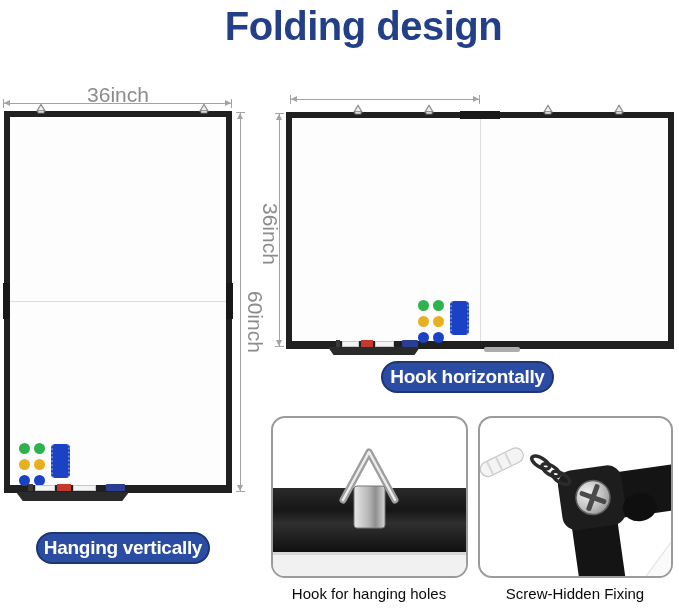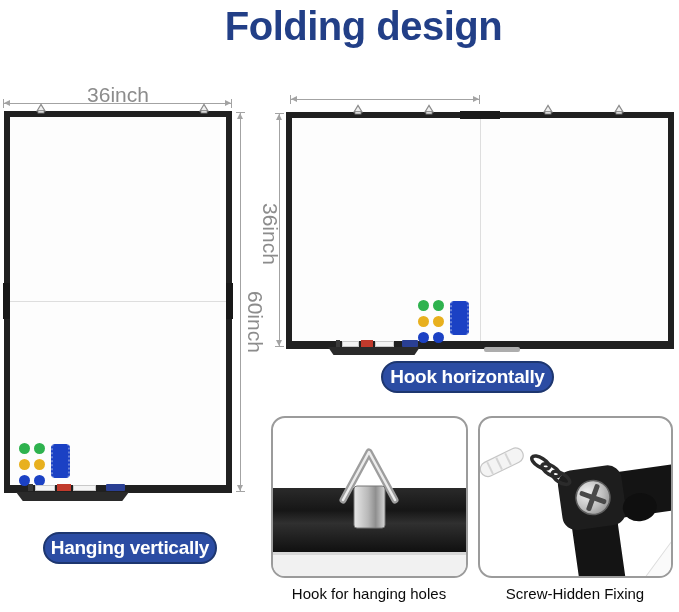--- a/index.html
+++ b/index.html
@@ -113,21 +113,21 @@
 
   <div class="dim-v-line" style="left:236px;top:112px;height:380px;">
     <span class="ln"></span>
     <span class="tick t"></span>
     <span class="tick b"></span>
     <span class="arr t"></span>
     <span class="arr b"></span>
   </div>
   <div class="dim-label dim-label-v" style="left: 243px; top: 291px; height: 56px; color: rgb(140, 140, 140);">60inch</div>
 
-  <div class="pill" style="left: 43px; top: 532px; width: 174px; background-color: rgb(43, 76, 163);">Hanging vertically</div>
+  <div class="pill" style="left: 36px; top: 532px; width: 174px; background-color: rgb(43, 76, 163);">Hanging vertically</div>
 
 
   <div class="dim-h-line" style="left:290px;top:95px;width:190px;">
     <span class="ln"></span>
     <span class="tick l"></span>
     <span class="tick r"></span>
     <span class="arr l"></span>
     <span class="arr r"></span>
   </div>
 

